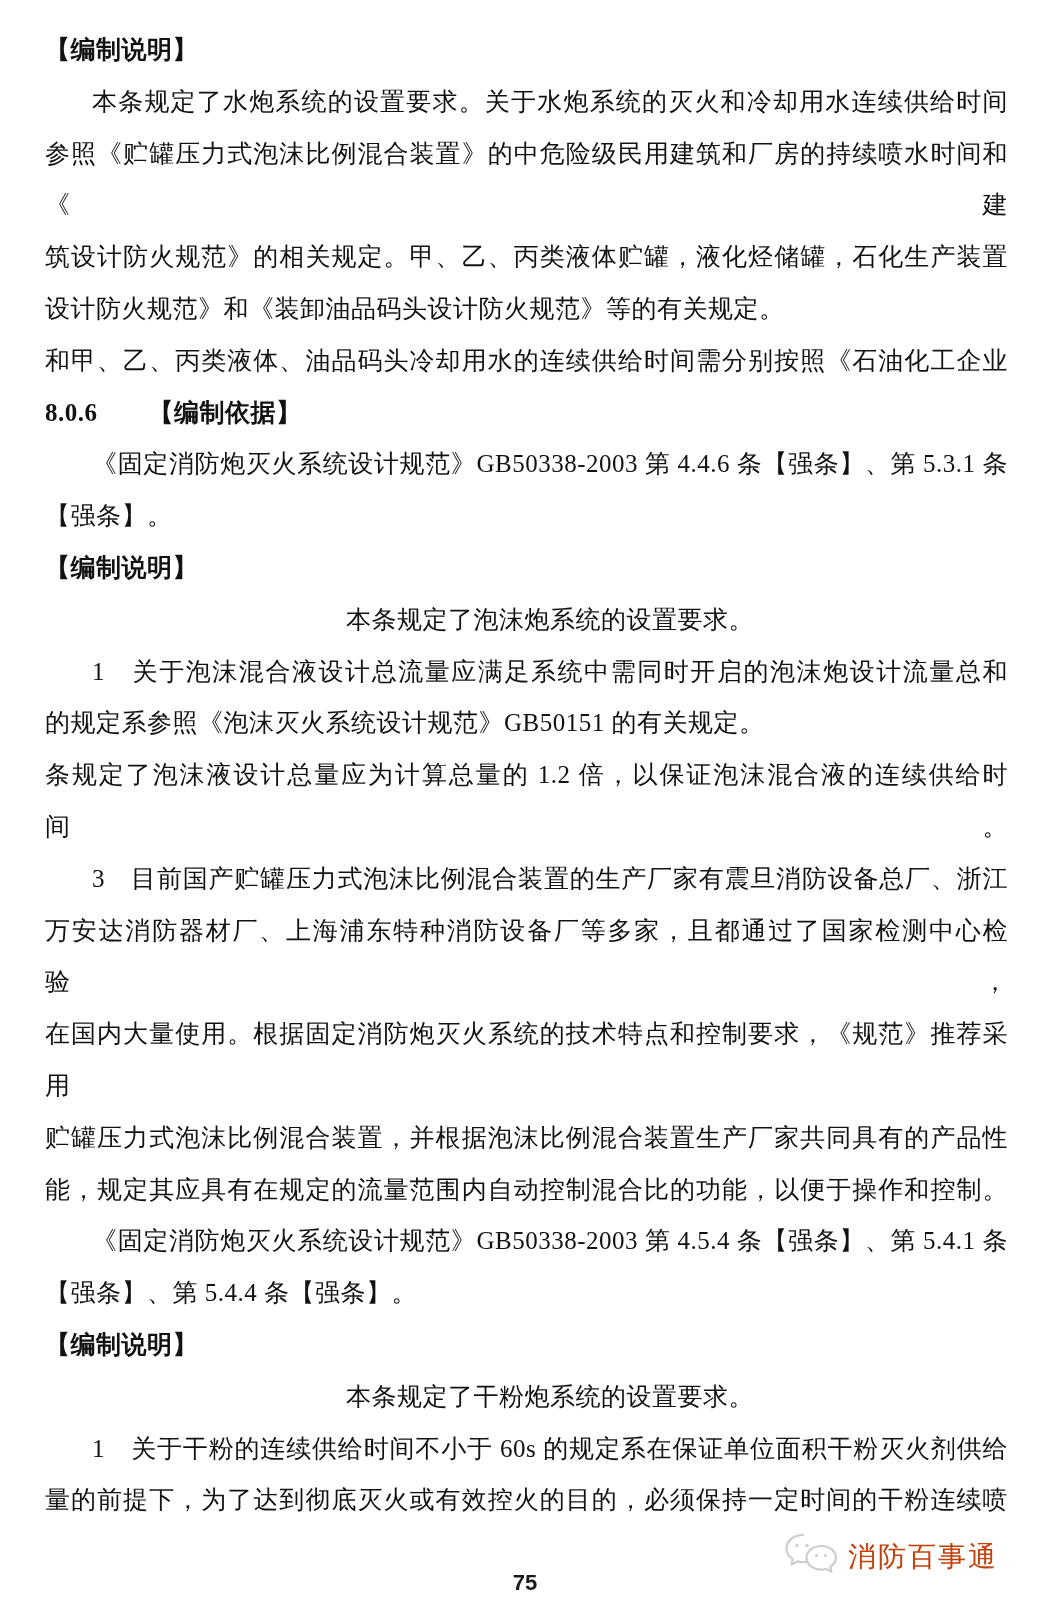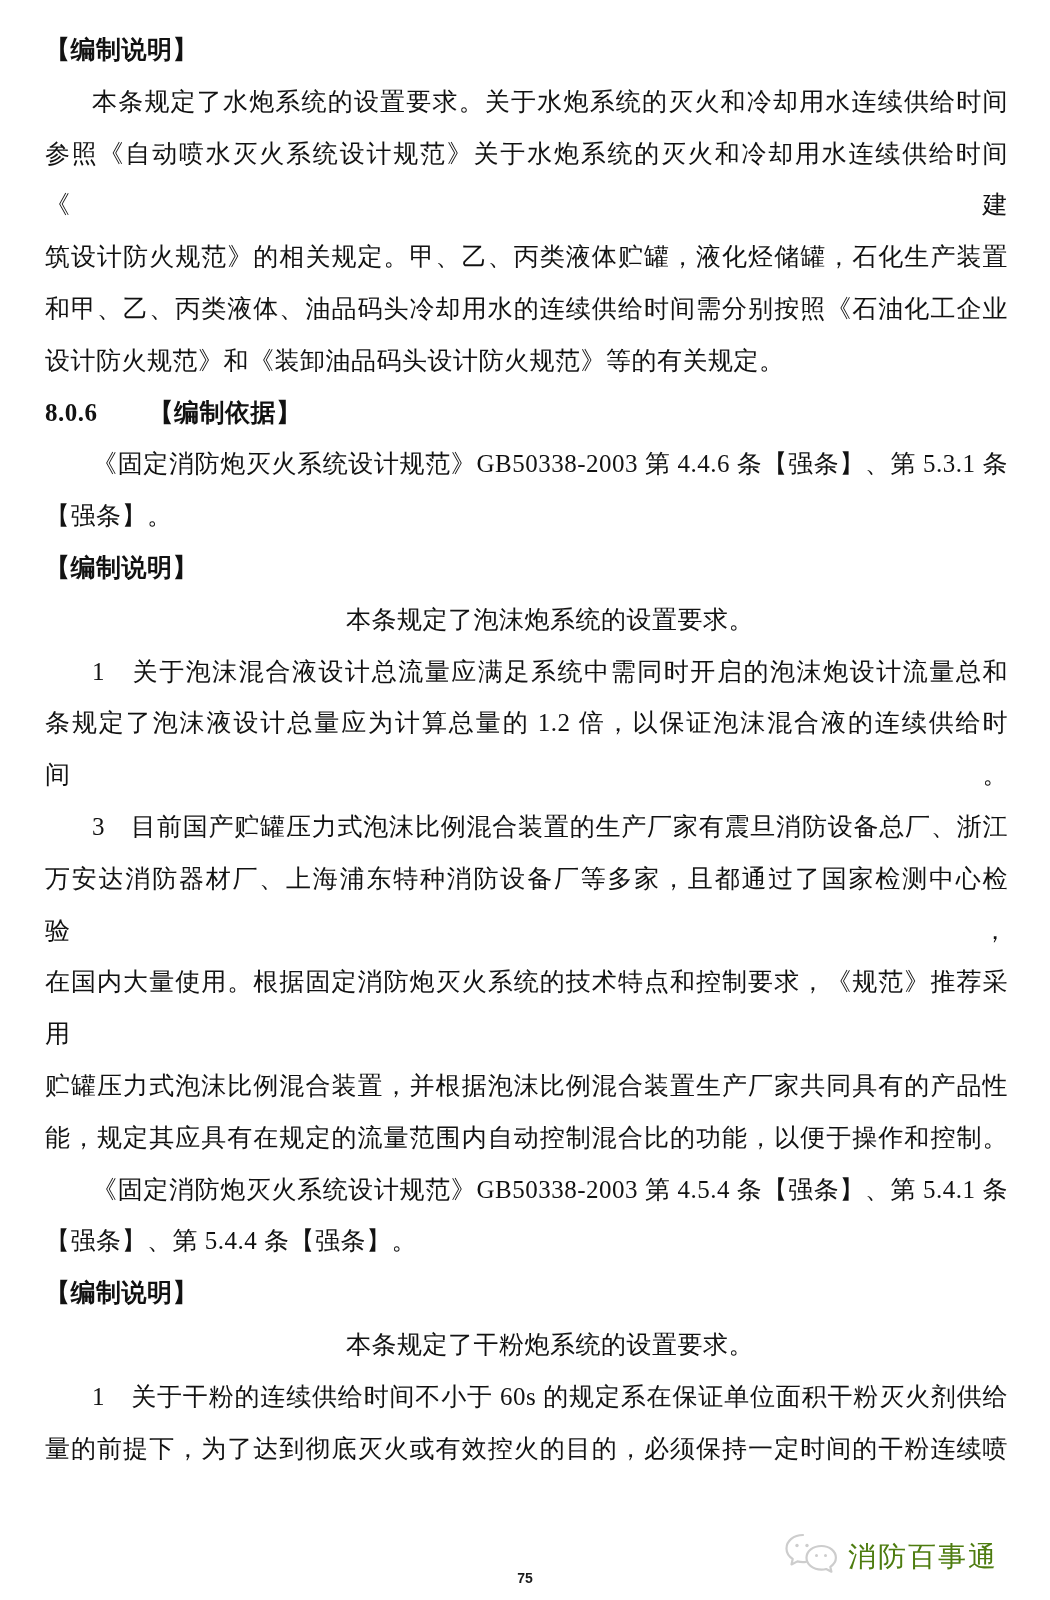--- a/index.html
+++ b/index.html
@@ -31,56 +31,57 @@
   .ind { padding-left: 47px; text-align: center; }   
   .b { font-weight: bold; }      
   .footer-pagenum {
     position: absolute;
     top: 1570px;
     left: 0;
     width: 100%;
     text-align: center;
     font-family: "Liberation Sans", "DejaVu Sans", sans-serif;
     font-weight: bold;
-    font-size: 14px;
+    font-size: 22px;
     color: #1a1a1a;
   }
   .watermark {
     position: absolute;
     top: 1532px;
     right: 52px;
     display: flex;
     align-items: center;
     gap: 8px;
     color: #cccccc;
   }
   .watermark .wm-text {
     font-size: 28px;
     letter-spacing: 2px;
-    color: #4d7c0f;
+    color: #c2410c;
     text-shadow: 1px 1px 0 #ffffff;
     font-family: "Liberation Sans", "DejaVu Sans", sans-serif;
   }
 </style>
 </head>
 <body>
 
 <div class="doc">
   <div class="line b">【编制说明】</div>
   <div class="line j ind">本条规定了水炮系统的设置要求。关于水炮系统的灭火和冷却用水连续供给时间</div>
-  <div class="line j">参照《自动喷水灭火系统设计规范》关于水炮系统的灭火和冷却用水连续供给时间《建</div>
+  <div class="line j">参照《贮罐压力式泡沫比例混合装置》的中危险级民用建筑和厂房的持续喷水时间和《建</div>
   <div class="line j">筑设计防火规范》的相关规定。甲、乙、丙类液体贮罐，液化烃储罐，石化生产装置</div>
+  <div class="line">设计防火规范》和《装卸油品码头设计防火规范》等的有关规定。</div>
   <div class="line j">和甲、乙、丙类液体、油品码头冷却用水的连续供给时间需分别按照《石油化工企业</div>
-  <div class="line">设计防火规范》和《装卸油品码头设计防火规范》等的有关规定。</div>
   <div class="line b">8.0.6　　【编制依据】</div>
   <div class="line j ind">《固定消防炮灭火系统设计规范》GB50338-2003 第 4.4.6 条【强条】、第 5.3.1 条</div>
   <div class="line">【强条】。</div>
   <div class="line b">【编制说明】</div>
   <div class="line ind">本条规定了泡沫炮系统的设置要求。</div>
   <div class="line j ind">1　关于泡沫混合液设计总流量应满足系统中需同时开启的泡沫炮设计流量总和</div>
+  <div class="line">的规定系参照《泡沫灭火系统设计规范》GB50151 的有关规定。</div>
   <div class="line j">条规定了泡沫液设计总量应为计算总量的 1.2 倍，以保证泡沫混合液的连续供给时间。</div>
   <div class="line j ind">3　目前国产贮罐压力式泡沫比例混合装置的生产厂家有震旦消防设备总厂、浙江</div>
   <div class="line j">万安达消防器材厂、上海浦东特种消防设备厂等多家，且都通过了国家检测中心检验，</div>
   <div class="line j">在国内大量使用。根据固定消防炮灭火系统的技术特点和控制要求，《规范》推荐采用</div>
   <div class="line j">贮罐压力式泡沫比例混合装置，并根据泡沫比例混合装置生产厂家共同具有的产品性</div>
   <div class="line j">能，规定其应具有在规定的流量范围内自动控制混合比的功能，以便于操作和控制。</div>
   <div class="line j ind">《固定消防炮灭火系统设计规范》GB50338-2003 第 4.5.4 条【强条】、第 5.4.1 条</div>
   <div class="line">【强条】、第 5.4.4 条【强条】。</div>
   <div class="line b">【编制说明】</div>
   <div class="line ind">本条规定了干粉炮系统的设置要求。</div>

